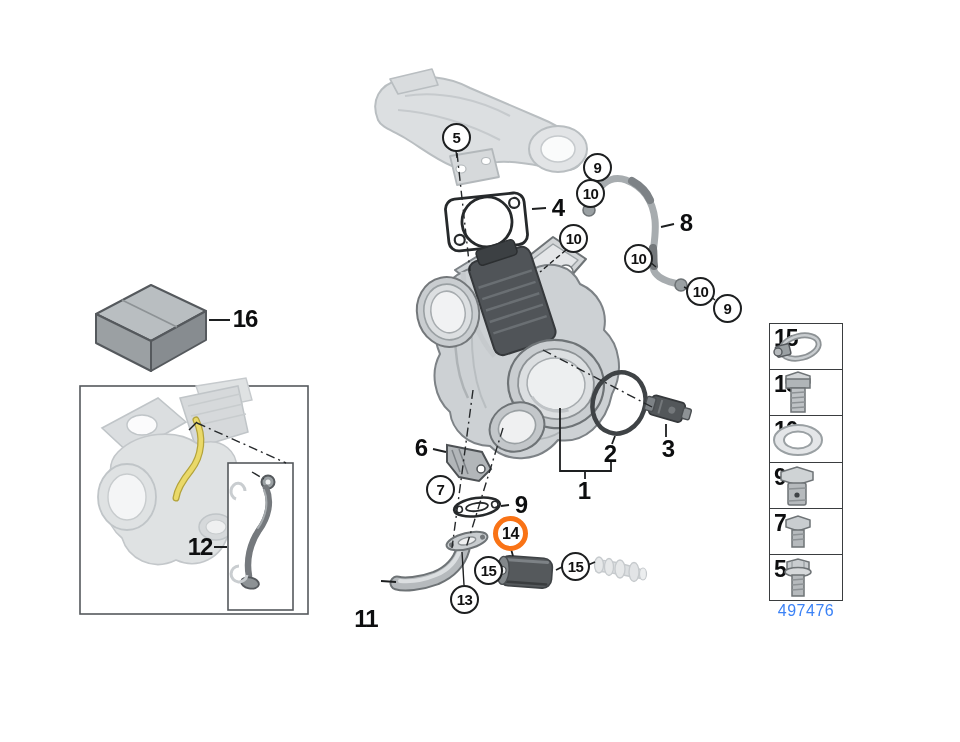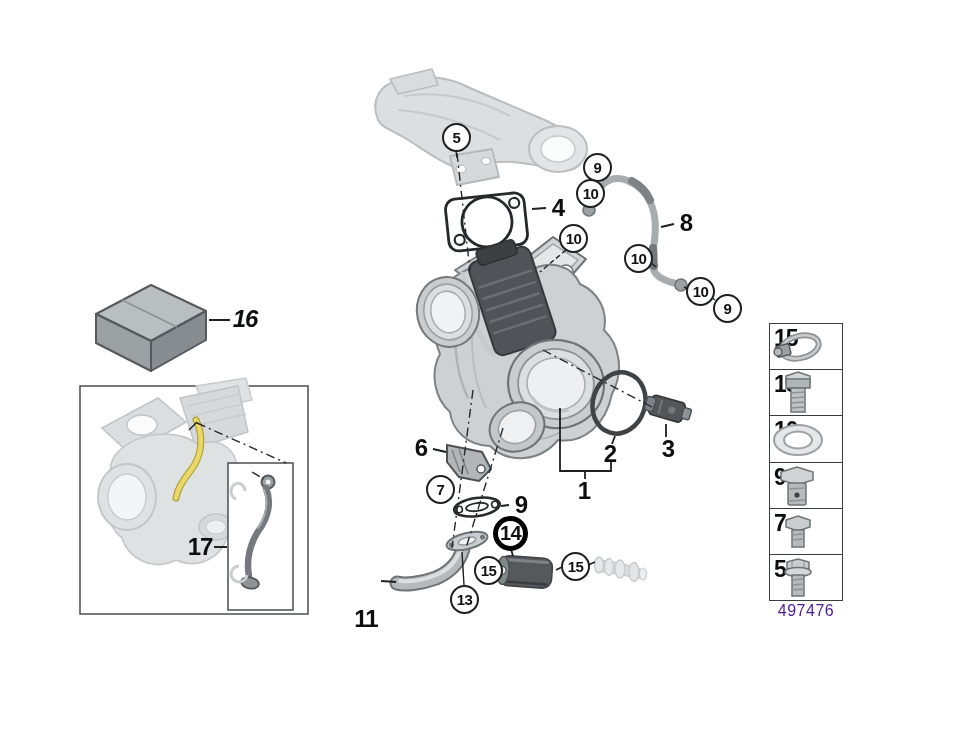--- a/index.html
+++ b/index.html
@@ -10,21 +10,21 @@
   .stage svg{position:absolute;left:0;top:0;}
   
   .co{
     position:absolute;width:29px;height:29px;box-sizing:border-box;
     border:2.2px solid #1d1f20;border-radius:50%;background:#fff;
     display:flex;align-items:center;justify-content:center;
     font-weight:bold;font-size:15px;color:#111;letter-spacing:-0.5px;
     z-index:5;
   }
   .co.red{
-    width:35px;height:35px;border:5px solid #000000;font-size:20px;
+    width:35px;height:35px;border:5px solid #f97316;font-size:16px;
   }
   
   .lbl{
     position:absolute;transform:translate(-50%,-50%);
     font-weight:bold;font-size:24px;color:#0d0e0f;z-index:5;
     letter-spacing:-1px;
   }
   
   .legend{
     position:absolute;left:769px;top:323px;width:74px;height:278px;
@@ -35,21 +35,21 @@
     flex:1;border-bottom:1.6px solid #3a3d3f;position:relative;
   }
   .legend .row:last-child{border-bottom:none;}
   .legend .row .num{
     position:absolute;left:4px;top:1px;font-weight:bold;font-size:23px;
     color:#0d0e0f;letter-spacing:-1px;
   }
   .legend .row svg{position:absolute;right:-8px;top:1px;}
   .docnum{
     position:absolute;left:769px;top:602px;width:74px;text-align:center;
-    font-size:16px;color:#4c1d95;z-index:4;letter-spacing:0.5px;
+    font-size:16px;color:#3b82f6;z-index:4;letter-spacing:0.5px;
   }
 </style>
 </head>
 <body>
 
 <div class="stage">
 
 <svg width="960" height="742" viewBox="0 0 960 742">
 
   <g stroke-linejoin="round">
@@ -295,22 +295,22 @@
     </div>
 
 <div class="lbl" style="left:584px;top:491px;"><span>1</span></div>
 <div class="lbl" style="left:610px;top:454px;"><span>2</span></div>
 <div class="lbl" style="left:668px;top:449px;"><span>3</span></div>
 <div class="lbl" style="left:558px;top:208px;"><span>4</span></div>
 <div class="lbl" style="left:421px;top:448px;"><span>6</span></div>
 <div class="lbl" style="left:686px;top:223px;"><span>8</span></div>
 <div class="lbl" style="left:366px;top:581px;margin-top:38px;"><span>11</span></div>
 <div class="lbl" style="left:521px;top:505px;"><span>9</span></div>
-<div class="lbl" style="left:245px;top:319px;font-style:italic;"><span>16</span></div>
-<div class="lbl" style="left:200px;top:547px;"><span>17</span></div>
+<div class="lbl" style="left:245px;top:319px;"><span>16</span></div>
+<div class="lbl" style="left:200px;top:547px;"><span>12</span></div>
 
 <div class="legend">
   <div class="row">
     <span class="num">15</span>
     <svg width="56" height="44" viewBox="0 0 56 44">
       <ellipse cx="30" cy="22" rx="19" ry="11" transform="rotate(-14 30 22)" fill="none" stroke="#8d9295" stroke-width="6"></ellipse>
       <ellipse cx="30" cy="22" rx="19" ry="11" transform="rotate(-14 30 22)" fill="none" stroke="#c9cdd0" stroke-width="2.5"></ellipse>
       <rect x="6" y="20" width="14" height="11" rx="2" transform="rotate(-14 13 25)" fill="#9aa0a3" stroke="#55595d" stroke-width="1.5"></rect>
       <circle cx="8" cy="27" r="4" fill="#b6babd" stroke="#55595d" stroke-width="1.4"></circle>
     </svg>

